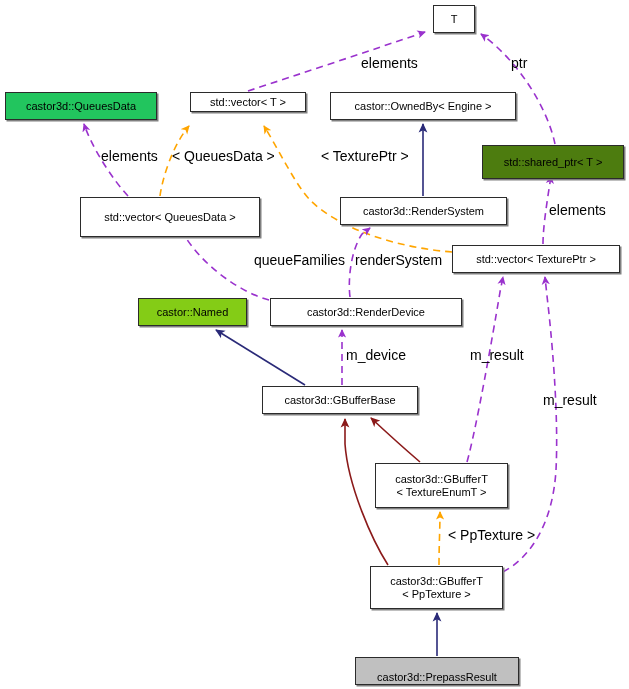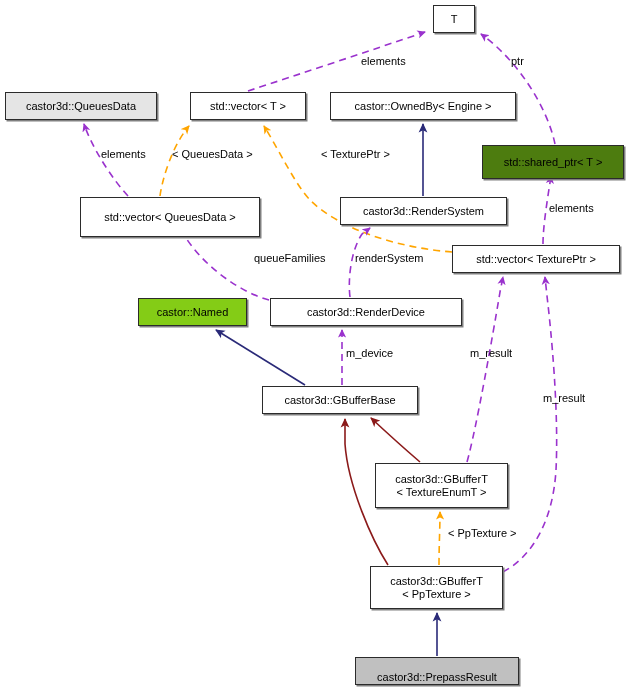--- a/index.html
+++ b/index.html
@@ -47,21 +47,21 @@
   .node-box.highlight {
     background: #c0c0c0;
     justify-content: flex-end;
   }
   .node-line {
     display: block;
   }
   .edge-label {
     position: absolute;
     font-family: "Liberation Sans", sans-serif;
-    font-size: 11px;
+    font-size: 14px;
     color: #000000;
     white-space: nowrap;
     z-index: 4;
     background: transparent;
   }
 </style>
 </head>
 <body>
 
 <div id="diagram">
@@ -114,24 +114,24 @@
 
     <path d="M 439,565 C 439,545 440,528 440,512" fill="none" stroke="#ffa500" stroke-width="1.6" stroke-dasharray="7,5" marker-end="url(#ar-template)"></path>
 
     <path d="M 437,656 L 437,613" fill="none" stroke="#2a2a78" stroke-width="1.6" marker-end="url(#ar-inherit)"></path>
   </svg>
 
   <div id="nodes-host">
       <div class="node-box" style="left: 433px; top: 5px; width: 42px; height: 28px; border-color: rgb(43, 43, 43); background: rgb(255, 255, 255);">
         <span class="node-line">T</span>
       </div>
-      <div class="node-box" style="left: 5px; top: 92px; width: 152px; height: 28px; border-color: rgb(43, 43, 43); background: #e5e5e5;">
+      <div class="node-box" style="left: 5px; top: 92px; width: 152px; height: 28px; border-color: rgb(43, 43, 43); background: #22c55e;">
         <span class="node-line">castor3d::QueuesData</span>
       </div>
-      <div class="node-box" style="left: 190px; top: 92px; width: 116px; height: 28px; border-color: rgb(43, 43, 43); background: rgb(255, 255, 255);">
+      <div class="node-box" style="left: 190px; top: 92px; width: 116px; height: 20px; border-color: rgb(43, 43, 43); background: rgb(255, 255, 255);">
         <span class="node-line">std::vector&lt; T &gt;</span>
       </div>
       <div class="node-box" style="left: 330px; top: 92px; width: 186px; height: 28px; border-color: rgb(43, 43, 43); background: rgb(255, 255, 255);">
         <span class="node-line">castor::OwnedBy&lt; Engine &gt;</span>
       </div>
       <div class="node-box" style="left: 482px; top: 145px; width: 142px; height: 34px; border-color: rgb(43, 43, 43); background: #4d7c0f;">
         <span class="node-line">std::shared_ptr&lt; T &gt;</span>
       </div>
       <div class="node-box" style="left: 80px; top: 197px; width: 180px; height: 40px; border-color: rgb(43, 43, 43); background: rgb(255, 255, 255);">
         <span class="node-line">std::vector&lt; QueuesData &gt;</span>

